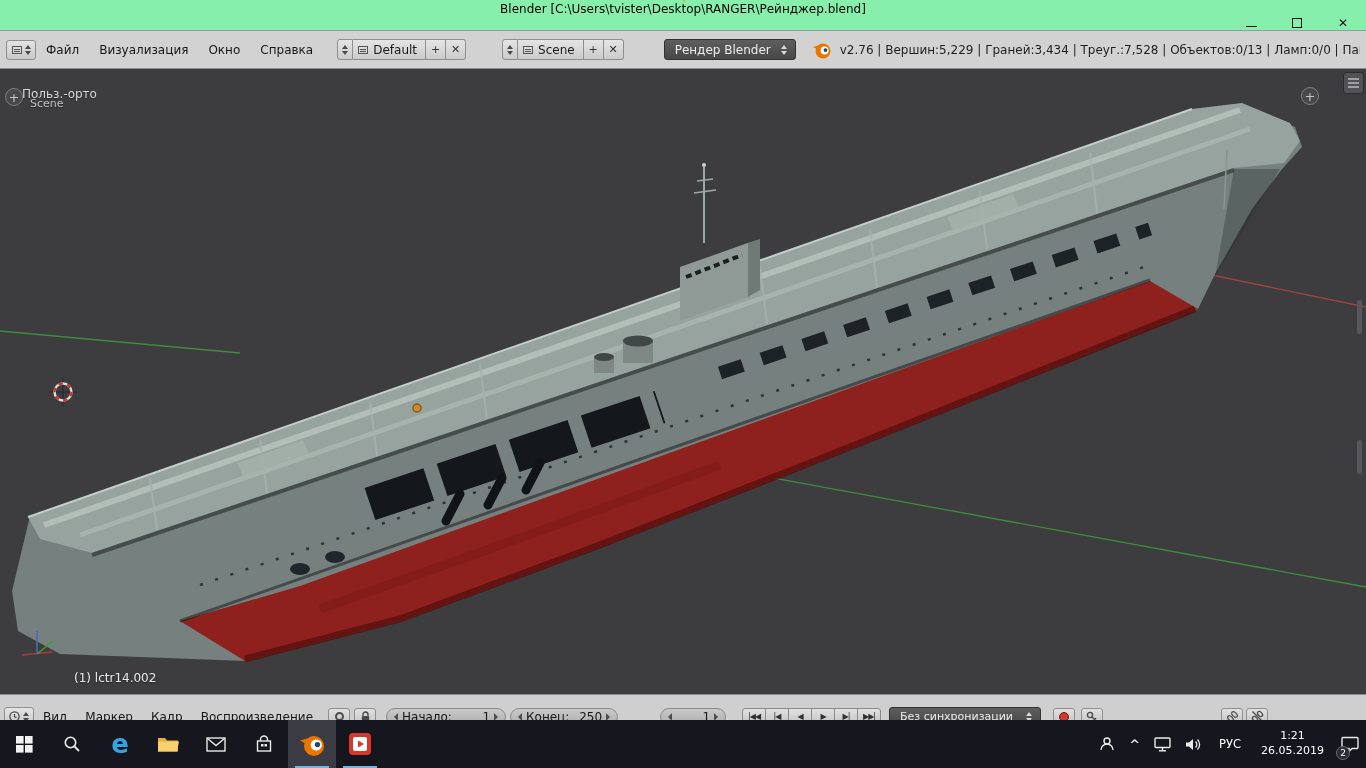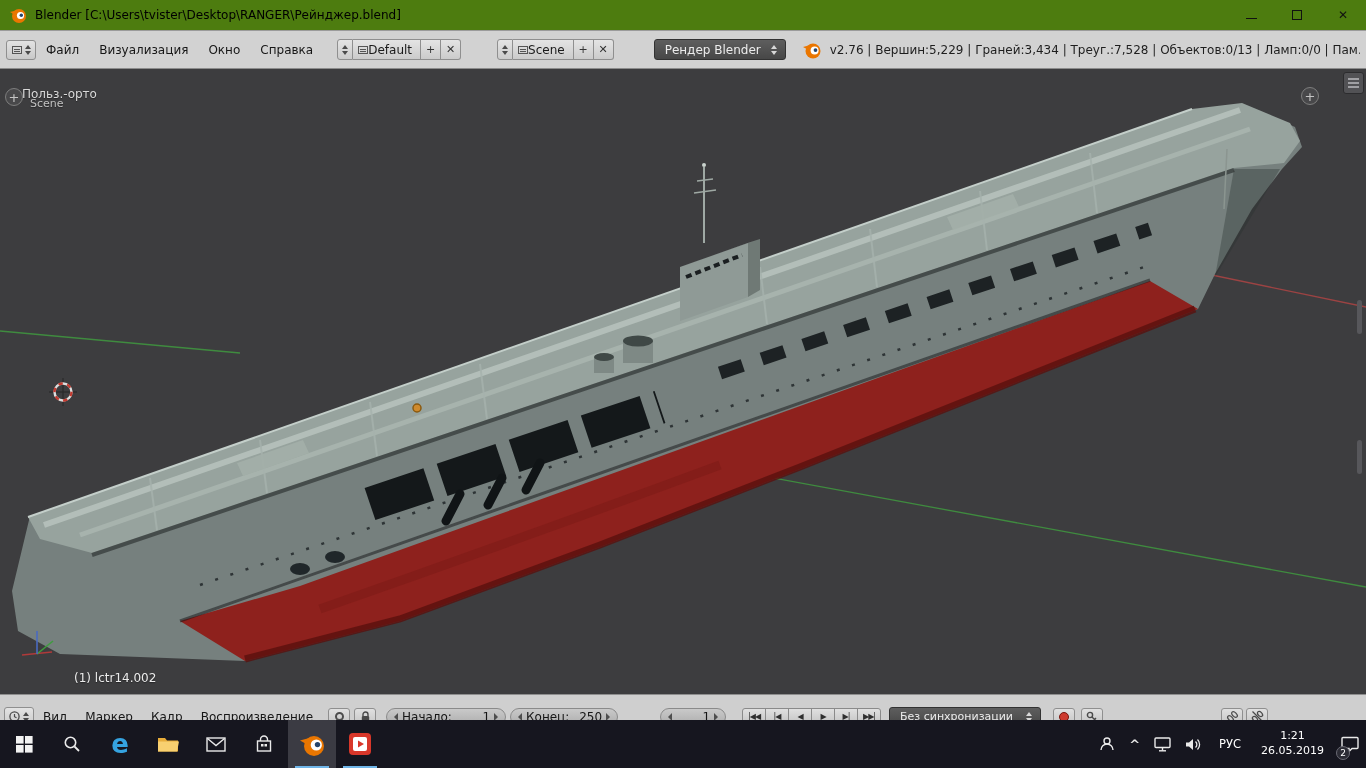--- a/index.html
+++ b/index.html
@@ -1,21 +1,21 @@
 <!DOCTYPE html>
 <html><head>
 <meta charset="utf-8">
 <style>
   * { box-sizing: border-box; margin: 0; padding: 0; }
   html,body { width:1366px; height:768px; overflow:hidden; font-family:"DejaVu Sans", sans-serif; background:#3d3d3f; }
   button { background:none; border:none; font:inherit; color:inherit; cursor:default; }
 
   
-  .titlebar { position:absolute; top:0; left:0; width:1366px; height:31px; background:#4d7c0f;
-              border-bottom:1px solid #9b9b9b; display:flex; align-items:center; }
+  .titlebar { position:absolute; top:0; left:0; width:1366px; height:31px; background:#86efac;
+              border-bottom:1px solid #9b9b9b; display:flex; align-items:center;flex-direction:column; }
   .titlebar .app-ic { margin:0 8px 0 9px; }
   .titlebar .title { font-size:12px; color:#000; }
   .winbtns { margin-left:auto; display:flex; height:100%; }
   .wbtn { width:46px; height:100%; display:flex; align-items:center; justify-content:center; color:#111; font-size:12px; }
   .glyph-min { width:11px; border-bottom:1px solid #111; margin-top:6px; display:block; }
   .glyph-max { width:10px; height:10px; border:1px solid #111; display:block; }
 
   
   .info-header { position:absolute; top:31px; left:0; width:1366px; height:38px; background:#d2d2d2;
                  border-bottom:1px solid #8c8c8c; display:flex; align-items:center; padding:0 6px; }
@@ -26,21 +26,21 @@
   .dbl-arrow { display:inline-flex; flex-direction:column; align-items:center; gap:2px; }
   .dbl-arrow::before { content:""; border-left:3.5px solid transparent; border-right:3.5px solid transparent; border-bottom:4px solid #4a4a4a; }
   .dbl-arrow::after  { content:""; border-left:3.5px solid transparent; border-right:3.5px solid transparent; border-top:4px solid #4a4a4a; }
   .dbl-arrow.light::before { border-bottom-color:#d8d8d8; }
   .dbl-arrow.light::after  { border-top-color:#d8d8d8; }
   .menu { font-size:12px; color:#161616; padding:0 10px; flex:none; }
   .id-group { display:flex; height:21px; flex:none; }
   .seg { height:100%; background:linear-gradient(#e4e4e4,#cbcbcb); border:1px solid #8f8f8f; border-left:none;
          display:flex; align-items:center; font-size:12px; color:#1a1a1a; }
   .seg.first { border-left:1px solid #8f8f8f; border-radius:3px 0 0 3px; padding:0 4px; }
-  .seg.name { padding:0 8px 0 5px; }
+  .seg.name { padding:0 8px 0 5px; gap:5px; }
   .seg.sq { width:20px; justify-content:center; font-size:11px; color:#333; }
   .seg.sq:last-child { border-radius:0 3px 3px 0; }
   .dark-select { height:21px; background:linear-gradient(#5e5e5e,#474747); border:1px solid #323232; border-radius:3px;
                  color:#ececec; font-size:12px; display:flex; align-items:center; gap:10px; padding:0 8px 0 10px; flex:none;text-align:center; }
   .stats { font-size:12px; color:#1e1e1e; white-space:nowrap; overflow:hidden; flex:1; margin-left:8px; }
   .ml14{margin-left:14px;} .ml36{margin-left:36px;} .ml40{margin-left:40px;} .ml16{margin-left:16px;}
 
   
   .viewport { position:absolute; top:69px; left:0; width:1366px; height:625px; background:#3d3d3f; overflow:hidden; }
   .scene { position:absolute; top:0; left:0; width:1366px; height:625px; }

